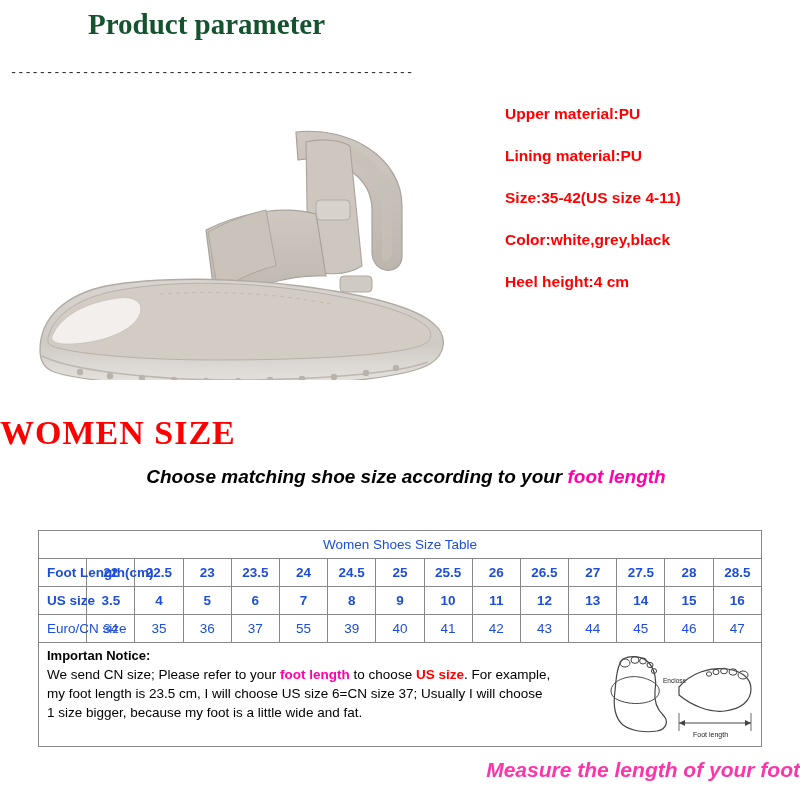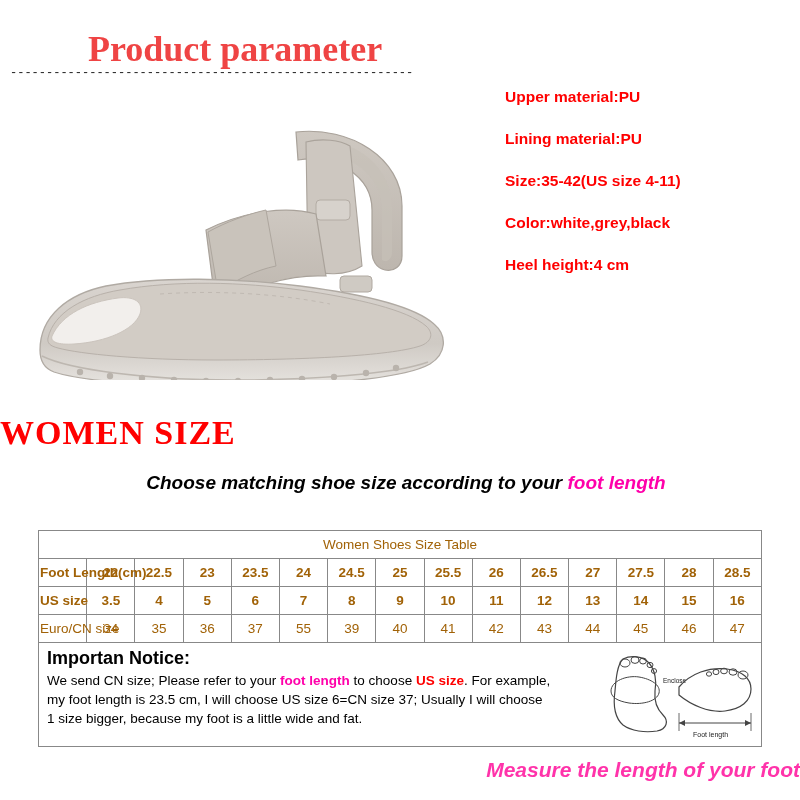--- a/index.html
+++ b/index.html
@@ -12,25 +12,25 @@
   }
 
   
   .top-section {
     position: relative;
     width: 800px;
     height: 400px;
   }
   .param-title {
     position: absolute;
-    left: 88px; top: 28px;
+    left: 88px; top: 8px;
     font-family: "Liberation Serif", serif;
-    font-size: 36px;
-    font-weight: bold;
-    color: #ef4444;
+    font-size: 29px;
+    font-weight: bold;
+    color: #14532d;
     letter-spacing: 0px;
   }
   .dashed-rule {
     position: absolute;
     left: 10px; top: 66px;
     width: 470px;
     font-family: "Liberation Mono", monospace;
     font-size: 12px;
     color: #222;
     letter-spacing: 0px;
@@ -42,20 +42,21 @@
     left: 505px; top: 88px;
     width: 290px;
   }
   .spec-item {
     color: #ff0000;
     font-size: 15.5px;
     font-weight: bold;
     margin-bottom: 24px;
     white-space: nowrap;
     font-family: "Liberation Sans", sans-serif;
+    margin-top: 17px;
   }
 
   
   .shoe-wrap {
     position: absolute;
     left: 10px; top: 80px;
     width: 470px; height: 300px;
   }
   .shoe-wrap svg { display: block; }
 
@@ -71,21 +72,21 @@
     margin: 0;
     padding-top: 14px;
     font-family: "Liberation Serif", serif;
     font-size: 34px;
     font-weight: bold;
     color: #ff0000;
     letter-spacing: 1px;
   }
   .choose-line {
     text-align: center;
-    margin-top: 20px;
+    margin-top: 14px;
     font-size: 19px;
     font-weight: bold;
     font-style: italic;
     color: #000;
     font-family: "Liberation Sans", sans-serif;
     padding-left: 12px;
   }
   .choose-line .hl { color: #ff00aa; }
 
   
@@ -97,22 +98,22 @@
   table.size-table {
     border-collapse: collapse;
     width: 724px;
     table-layout: fixed;
   }
   table.size-table td {
     border: 1px solid #888;
     text-align: center;
     font-size: 13.5px;
     height: 28px;
-    padding: 0 1px;
-    color: #a16207;
+    padding: 0 8px;
+    color: #1d4ed8;
     font-family: "Liberation Sans", sans-serif;
     white-space: nowrap;
   }
   td.caption-cell {
     font-size: 15px;
     height: 30px;
   }
   td.rowhead {
     font-weight: bold;
     font-size: 13.5px;
@@ -127,21 +128,21 @@
   
   .notice-cell {
     position: relative;
     border: 1px solid #888;
     border-top: none;
     width: 724px;
     height: 104px;
     padding: 5px 8px 0 8px;
   }
   .notice-title {
-    font-size: 18px;
+    font-size: 13px;
     font-weight: bold;
     color: #000;
     margin-bottom: 2px;
   }
   .notice-body {
     font-size: 13.5px;
     color: #000;
     line-height: 19px;
     max-width: 580px;
   }

